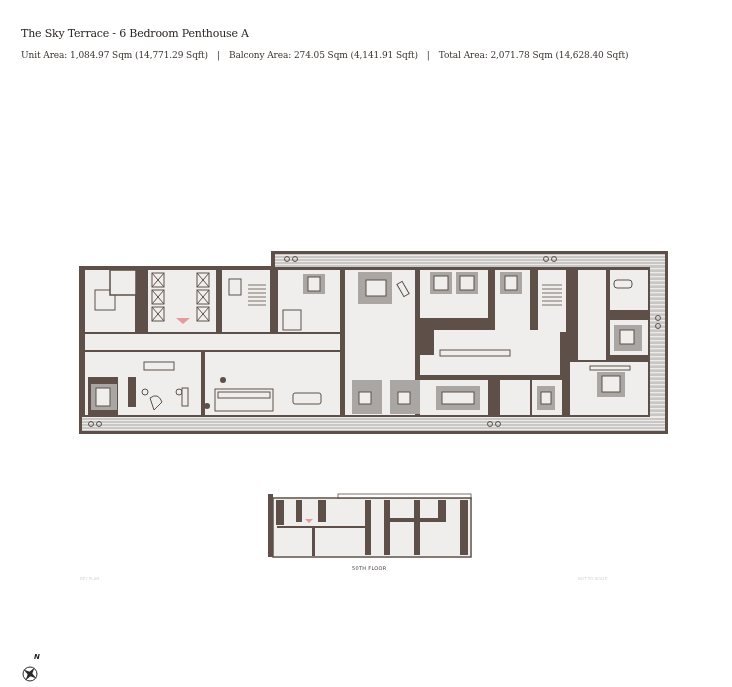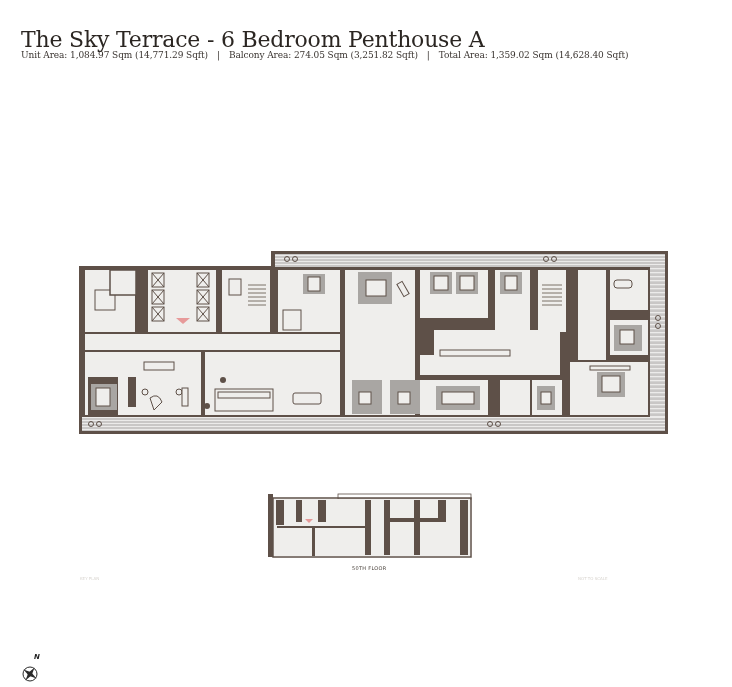--- a/index.html
+++ b/index.html
@@ -1,29 +1,29 @@
 <!DOCTYPE html>
 <html><head>
 <meta charset="utf-8">
 <style>
   html, body { margin: 0; padding: 0; background: #ffffff; }
   body { width: 732px; height: 687px; position: relative; overflow: hidden; font-family: "DejaVu Serif", serif; }
-  .title { position: absolute; left: 21px; top: 27px; font-size: 22px; color: #2b2622; font-family: "DejaVu Serif", serif; letter-spacing: -0.2px; }
+  .title { position: absolute; left: 21px; top: 27px; font-size: 11px; color: #2b2622; font-family: "DejaVu Serif", serif; letter-spacing: -0.2px; }
   .areas { position: absolute; left: 21px; top: 50px; font-size: 9px; color: #3a3430; font-family: "DejaVu Serif", serif; white-space: nowrap; letter-spacing: -0.1px; }
   .areas .sep { margin: 0 9px; }
   .plan { position: absolute; left: 0; top: 0; }
   .mini-label { position: absolute; left: 352px; top: 565px; font-size: 5px; color: #4a423c; font-family: "DejaVu Sans", sans-serif; letter-spacing: 0.3px; }
   .faint { position: absolute; font-size: 4px; color: #d8d4cf; font-family: "DejaVu Sans", sans-serif; }
 </style>
 </head>
 <body>
 
 <div class="title">The Sky Terrace - 6 Bedroom Penthouse A</div>
 <div class="areas">
-  <span>Unit Area: 1,084.97 Sqm (14,771.29 Sqft)</span><span class="sep">|</span><span>Balcony Area: 274.05 Sqm (3,251.82 Sqft)</span><span class="sep">|</span><span>Total Area: 1,359.02 Sqm (14,628.40 Sqft)</span>
+  <span>Unit Area: 1,084.97 Sqm (14,771.29 Sqft)</span><span class="sep">|</span><span>Balcony Area: 274.05 Sqm (4,141.91 Sqft)</span><span class="sep">|</span><span>Total Area: 2,071.78 Sqm (14,628.40 Sqft)</span>
 </div>
 
 <svg class="plan" width="732" height="687" viewBox="0 0 732 687">
   <defs>
     <pattern id="stripes" x="0" y="0" width="8" height="3" patternUnits="userSpaceOnUse">
       <rect width="8" height="3" fill="#c9c7c6"></rect>
       <rect y="0" width="8" height="1" fill="#ecebea"></rect>
     </pattern>
     <pattern id="stripesV" x="0" y="0" width="8" height="4" patternUnits="userSpaceOnUse">
       <rect width="8" height="4" fill="#c9c7c6"></rect>

